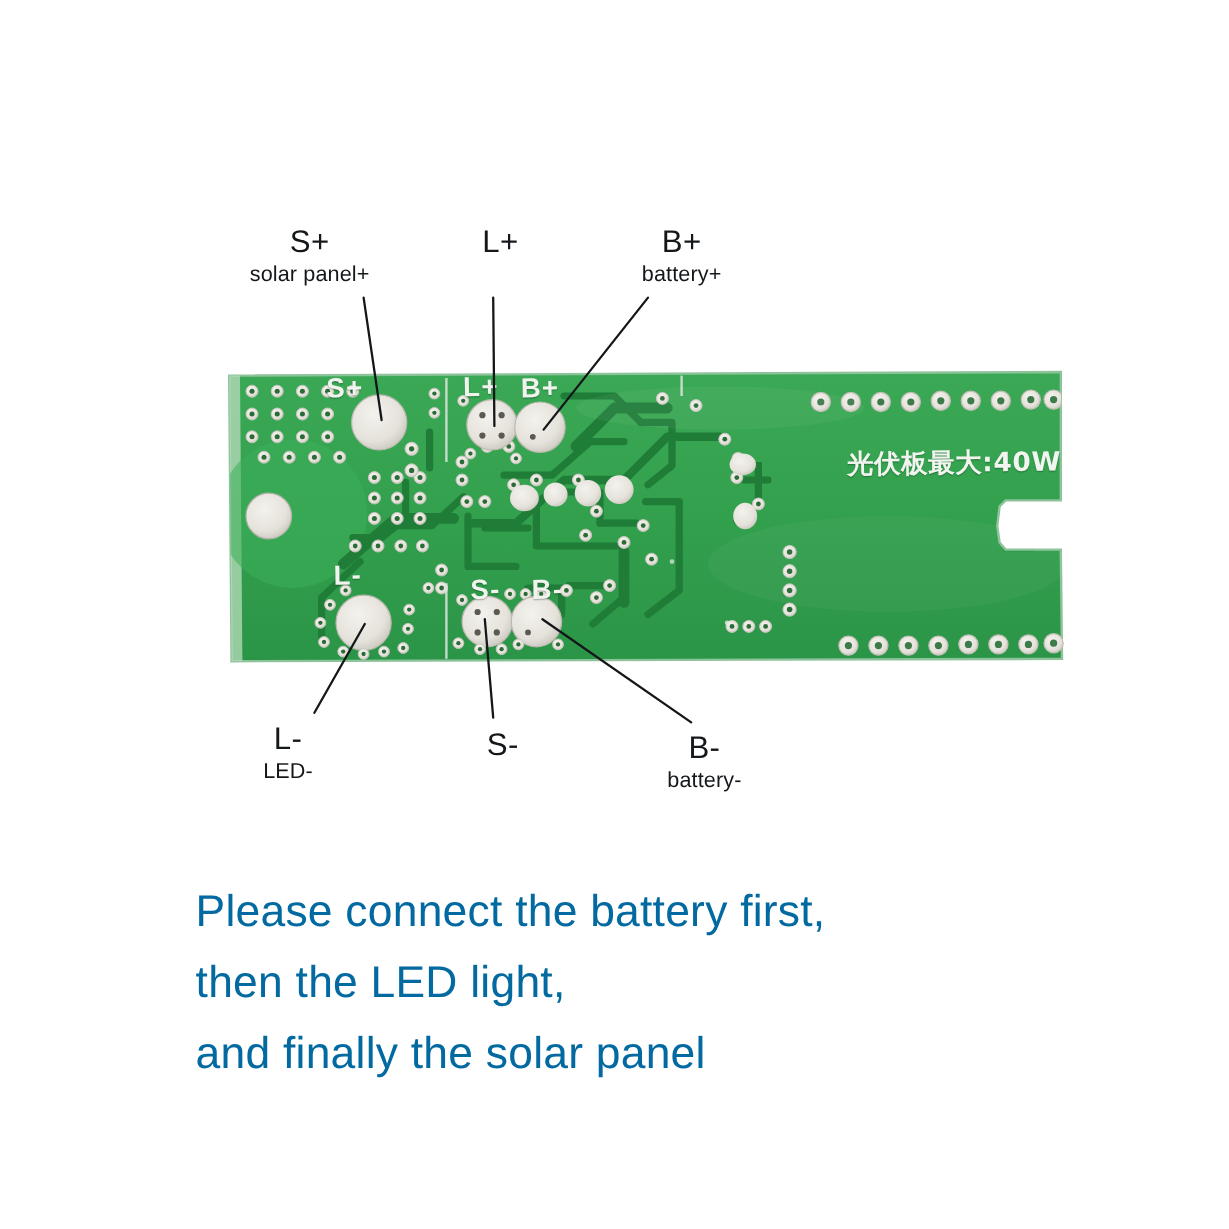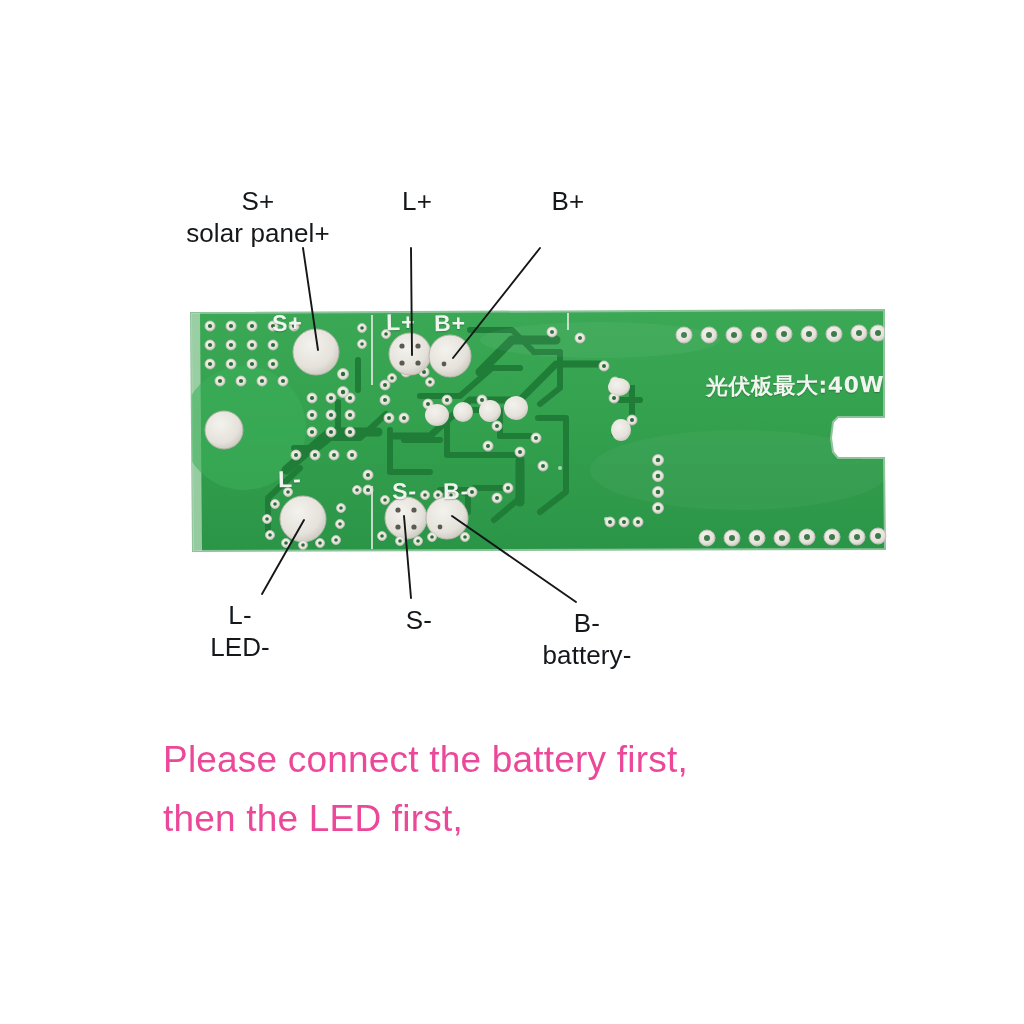--- a/index.html
+++ b/index.html
@@ -24,42 +24,42 @@
     line-height: 1.22;
     color: #15181b;
     white-space: nowrap;
     -webkit-font-smoothing: antialiased;
   }
   .callout .code {
     font-size: 26px;
     letter-spacing: 0.3px;
   }
   .callout .desc {
-    font-size: 26px;
+    font-size: 18px;
     letter-spacing: 0.1px;
   }
 
   
   #leaders, #board-svg {
     position: absolute;
     left: 0; top: 0;
     width: 1024px;
     height: 1024px;
     pointer-events: none;
   }
 
   
   #instructions {
     position: absolute;
     left: 163px;
     top: 730px;
     width: 760px;
     font-size: 37px;
     line-height: 1.6;
-    color: #ec4899;
+    color: #0369a1;
     letter-spacing: 0.2px;
   }
   #instructions div { white-space: nowrap; }
 
   
   #board-wrap {
     position: absolute;
     left: 0; top: 0;
     width: 1024px;
     height: 1024px;
@@ -482,34 +482,36 @@
     <div class="code">S+</div>
     <div class="desc">solar panel+</div>
   </div>
 
   <div class="callout" style="left:350px; top:186px; width:134px;">
     <div class="code">L+</div>
   </div>
 
   <div class="callout" style="left:500px; top:186px; width:136px;">
     <div class="code">B+</div>
+    <div class="desc">battery+</div>
   </div>
 
   <div class="callout" style="left:184px; top:600px; width:112px;">
     <div class="code">L-</div>
     <div class="desc">LED-</div>
   </div>
 
   <div class="callout" style="left:341px; top:605px; width:156px;">
     <div class="code">S-</div>
   </div>
 
   <div class="callout" style="left:521px; top:608px; width:132px;">
     <div class="code">B-</div>
     <div class="desc">battery-</div>
   </div>
 
   <div id="instructions">
     <div>Please connect the battery first,</div>
-    <div>then the LED first,</div>
+    <div>then the LED light,</div>
+    <div>and finally the solar panel</div>
   </div>
 
 </div>
 
 </body></html>

